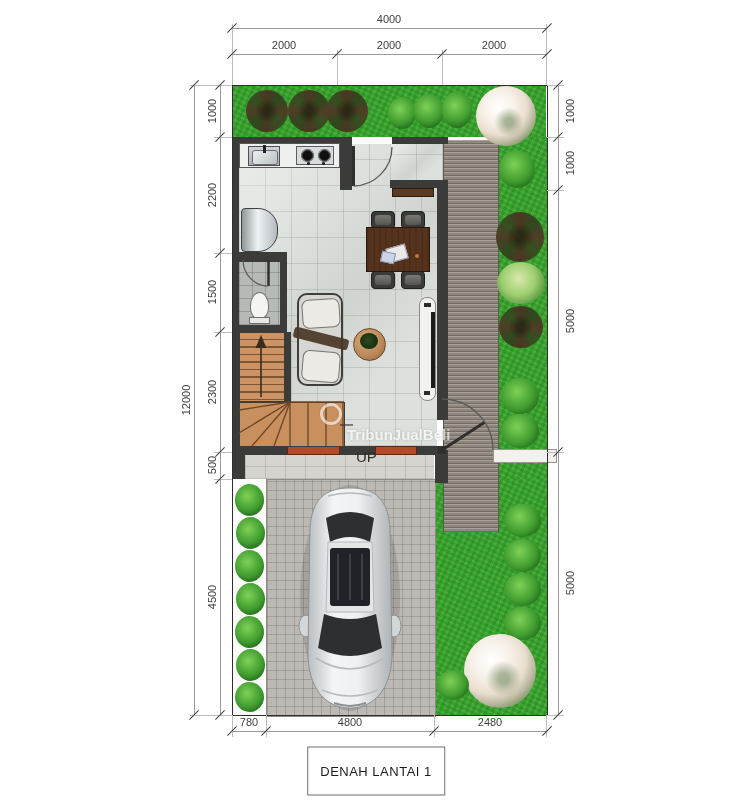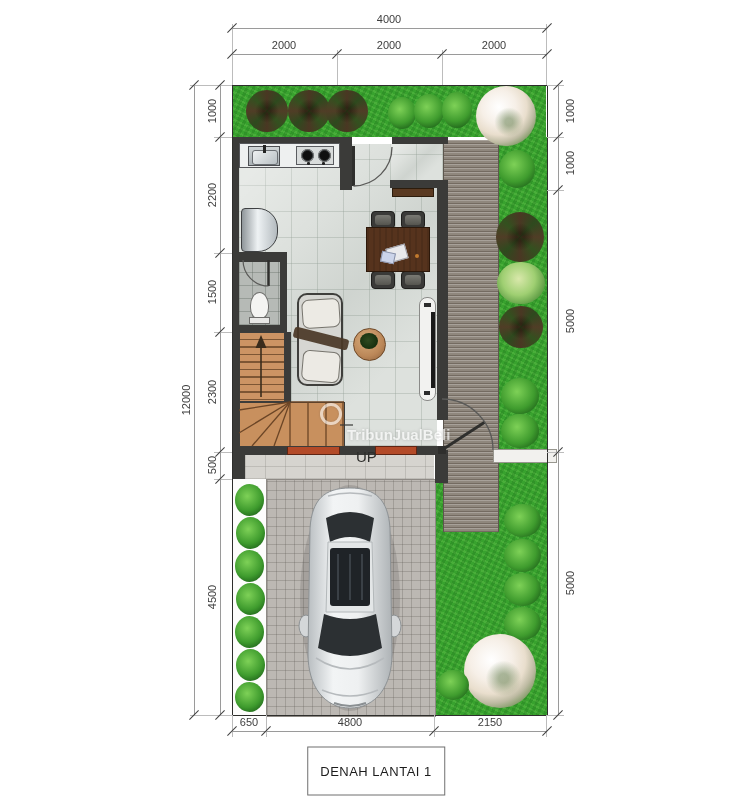--- a/index.html
+++ b/index.html
@@ -312,21 +312,21 @@
 
   <div class="abs dline" style="left:232px;top:731px;width:315px;height:1px;"></div>
   <div class="abs ext" style="left:232px;top:715px;width:1px;height:22px;"></div>
   <div class="abs ext" style="left:266px;top:715px;width:1px;height:22px;"></div>
   <div class="abs ext" style="left:434px;top:715px;width:1px;height:22px;"></div>
   <div class="abs ext" style="left:546px;top:715px;width:1px;height:22px;"></div>
   <div class="tick" style="left:232px;top:731px;"></div>
   <div class="tick" style="left:266px;top:731px;"></div>
   <div class="tick" style="left:434px;top:731px;"></div>
   <div class="tick" style="left:547px;top:731px;"></div>
-  <div class="dlab" style="left:249px;top:728px;">650</div>
+  <div class="dlab" style="left:249px;top:728px;">780</div>
   <div class="dlab" style="left:350px;top:728px;">4800</div>
-  <div class="dlab" style="left:490px;top:728px;">2150</div>
+  <div class="dlab" style="left:490px;top:728px;">2480</div>
 
   <div class="abs" style="left:376px;top:771px;transform:translate(-50%,-50%);">
     <div class="titlebox">DENAH LANTAI 1</div>
   </div>
 
 </div>
 
 </body></html>

